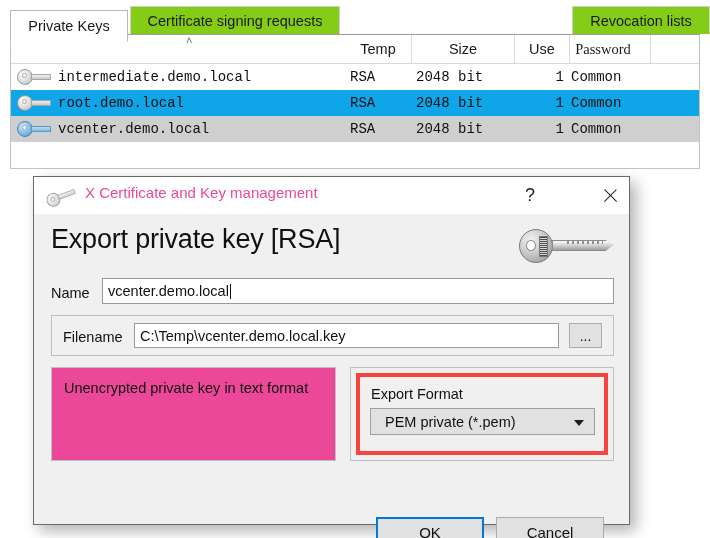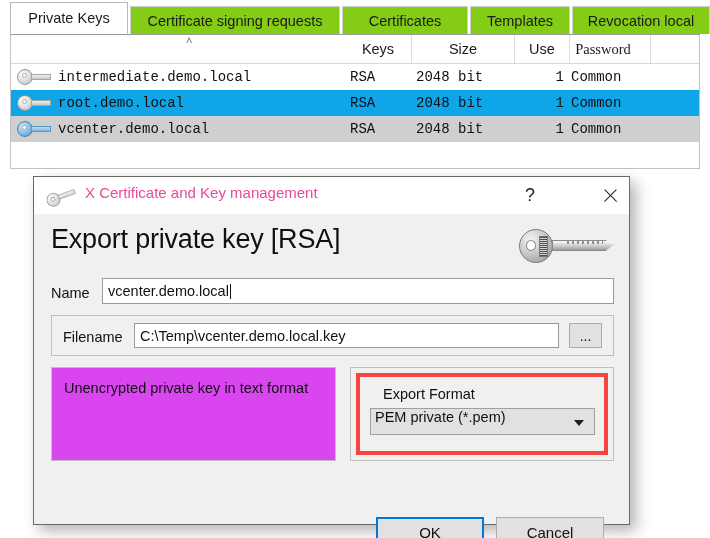--- a/index.html
+++ b/index.html
@@ -34,21 +34,21 @@
     border-bottom: none;
     display: flex;
     align-items: center;
     justify-content: center;
     font-size: 14.5px;
     color: #1a1a1a;
     padding: 0 10px;
     white-space: nowrap;
   }
   .tab.active {
-    top: 2px;
+    top: 10px;
     height: 32px;
     background: #ffffff;
     border: 1px solid #b8b8b8;
     border-bottom: 1px solid #ffffff;
     z-index: 3;
   }
 
   
   .listwrap {
     position: absolute;
@@ -272,50 +272,50 @@
     border: 1px solid #acacac;
     display: flex; align-items: center; justify-content: center;
     font-size: 14px; color: #111111;
   }
 
   
   .descpanel {
     position: absolute;
     box-sizing: border-box;
     border: 1px solid #bfbfbf;
-    background: #d946ef;
+    background: #ec4899;
     padding: 11px 12px;
     font-size: 14.5px; color: #111111;
     line-height: 19px;
   }
 
   
   .fmtpanel {
     position: absolute;
     box-sizing: border-box;
     border: 1px solid #bfbfbf;
     background: #f0f0f0;
   }
   .redbox {
     position: absolute;
     box-sizing: border-box;
     border: 4px solid #f5453f;
     pointer-events: none;
   }
   .fmt-label {
     position: absolute;
-    font-size: 14.5px; color: #111111; margin-left: 12px;
+    font-size: 14.5px; color: #111111;
   }
   .combo {
     position: absolute;
     box-sizing: border-box;
     background: #e1e1e1;
     border: 1px solid #a0a0a0;
-    display: flex; align-items: flex-start;
-    padding-left: 4px;
+    display: flex; align-items: center;
+    padding-left: 14px;
     font-size: 14.5px; color: #111111;
   }
   .combo .arrow {
     position: absolute; right: 10px; top: 50%;
     margin-top: -2px;
     width: 0; height: 0;
     border-left: 5px solid transparent;
     border-right: 5px solid transparent;
     border-top: 6px solid #1e1e1e;
   }
@@ -334,36 +334,30 @@
 </head>
 <body>
 
 <div class="tabstrip">
   <div class="tab active" style="left:10px;  width:118px;">
       <span>Private Keys</span>
     </div>
   <div class="tab" style="left:130px; width:210px;">
       <span>Certificate signing requests</span>
     </div>
-  <div class="tab" style="left:342px; width:126px;">
-      <span>Certificates</span>
-    </div>
-  <div class="tab" style="left:470px; width:100px;">
-      <span>Templates</span>
-    </div>
   <div class="tab" style="left:572px; width:138px;">
-      <span>Revocation local</span>
+      <span>Revocation lists</span>
     </div>
 </div>
 
 <div class="listwrap">
 
   <div class="hdr">
     <div class="sortmark">˄</div>
-    <div class="hdr-cell" style="left:334px; width:67px;">Keys</div>
+    <div class="hdr-cell" style="left:334px; width:67px;">Temp</div>
     <div class="hdr-cell" style="left:401px; width:103px;">Size</div>
     <div class="hdr-cell" style="left:504px; width:55px;">Use</div>
     <div class="hdr-cell" style="left:545px; width:95px;font-family:Liberation Serif, serif;">Password</div>
     <div class="hdr-cell" style="left:654px; width:34px; border-right:none;"></div>
   </div>
 
   <div class="row">
     <span class="keyicon">
         <i class="bow"></i>
         <i class="hole"></i>

